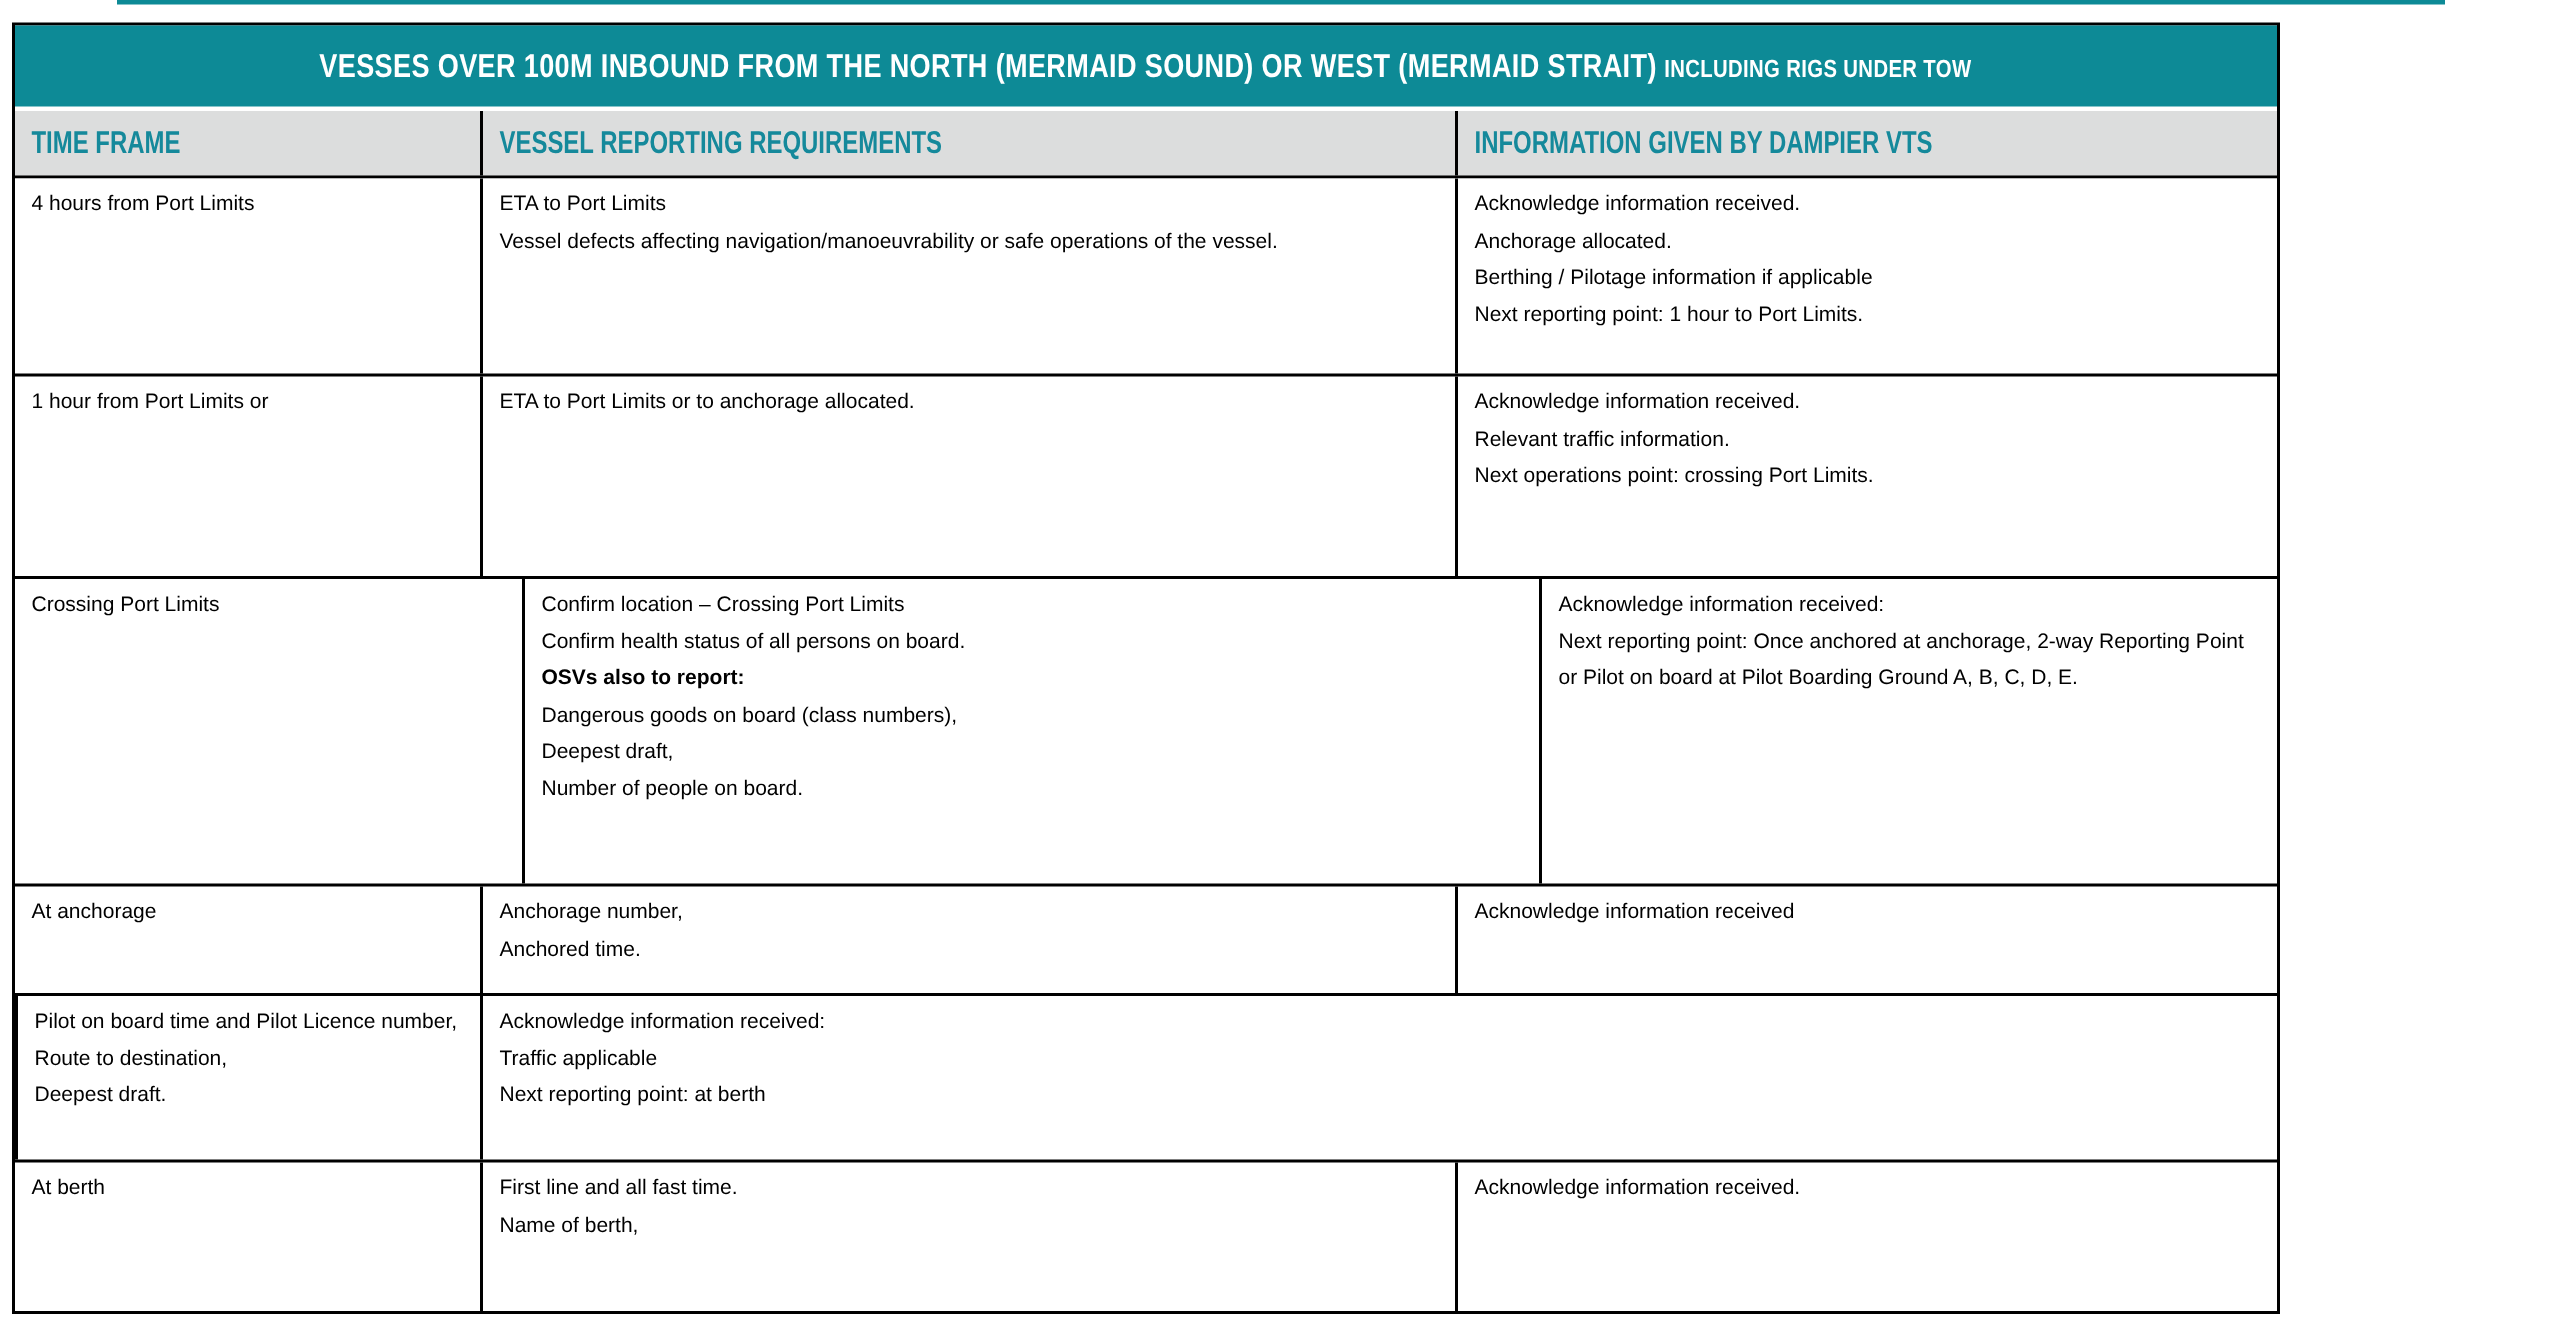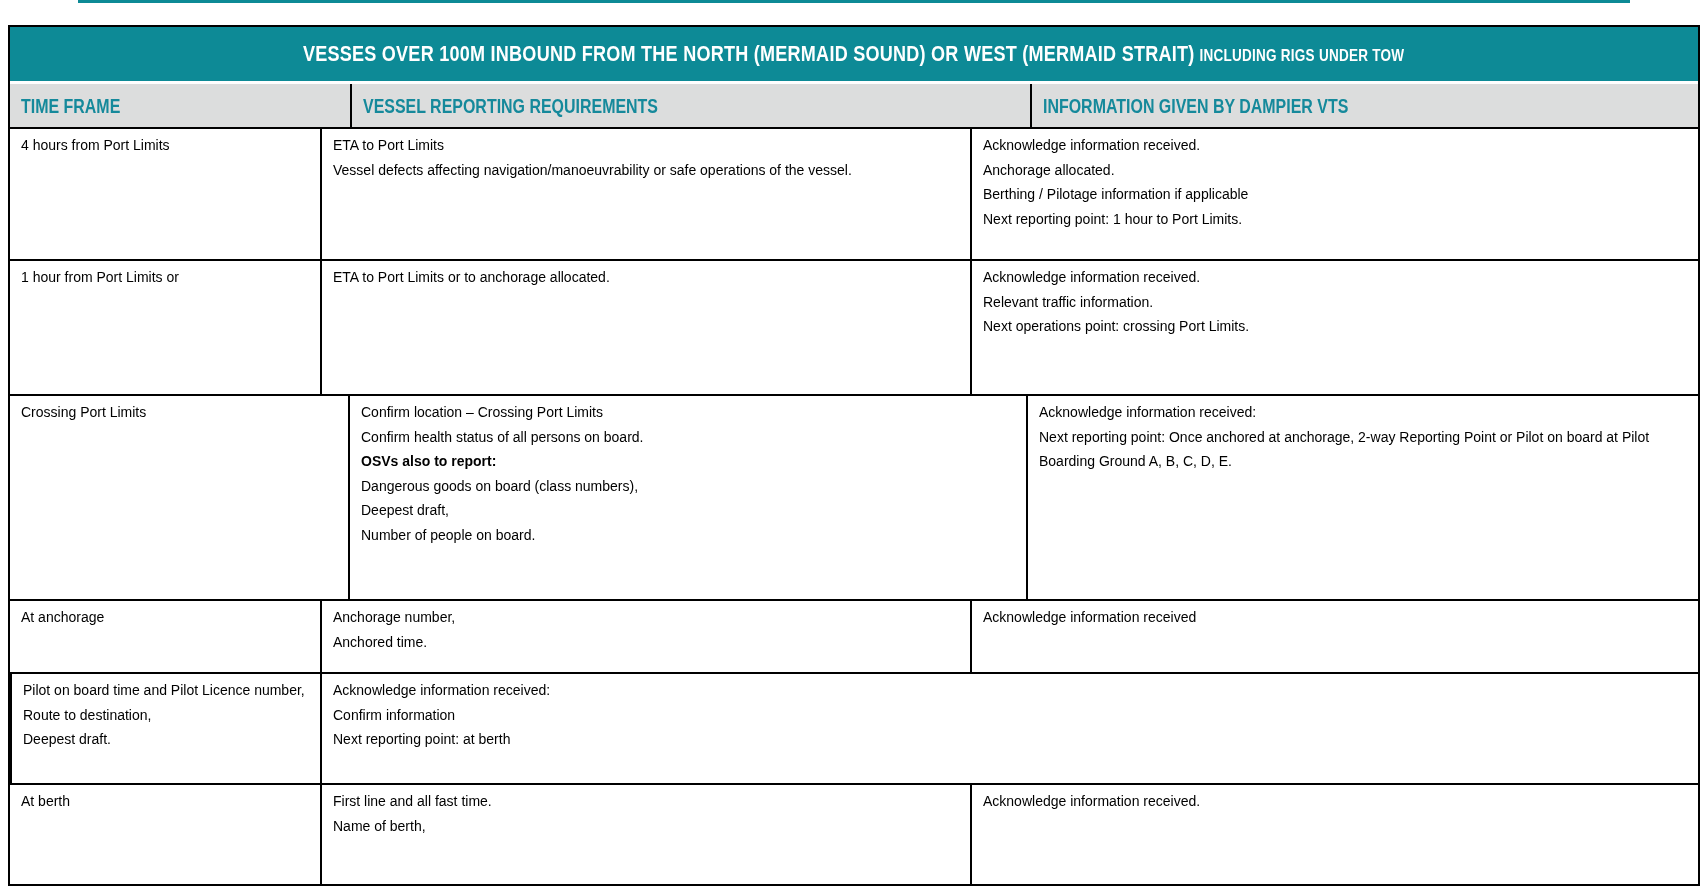--- a/index.html
+++ b/index.html
@@ -16,22 +16,22 @@
     position: absolute;
     left: 78px;
     top: 0;
     width: 1552px;
     height: 3px;
     background: #0d8a96;
   }
   .vts-table {
     position: absolute;
     left: 8px;
-    top: 25px;
-    width: 1692px;
+    top: 15px;
+    width: 1512px;
     border: 2px solid #000000;
     background: #ffffff;
   }
   .title-band {
     height: 57px;
     background: #0d8a96;
     border-bottom: 3px solid #ffffff;
     display: flex;
     align-items: center;
     justify-content: center;
@@ -46,21 +46,20 @@
   .title-main { font-size: 22px; letter-spacing: 0.3px; }
   .title-suffix { font-size: 16.5px; letter-spacing: 0.3px; margin-left: 6px; }
   .grid-row {
     display: grid;
     grid-template-columns: 310px 650px auto;
   }
   .head-row {
     height: 45px;
     background: #dcdddd;
     border-bottom: 2px solid #000000;
-    gap: 30px;
   }
   .head-cell {
     display: flex;
     align-items: center;
     padding-left: 11px;
     overflow: hidden;
   }
   .head-cell .hc-text {
     color: #15899b;
     font-weight: bold;
@@ -174,21 +173,21 @@
           </div>
         </div>
         <div class="grid-row body-row r4">
           <div class="cell col-mid">
             <div class="line">Pilot on board time and Pilot Licence number,</div>
             <div class="line">Route to destination,</div>
             <div class="line">Deepest draft.</div>
           </div>
           <div class="cell col-right">
             <div class="line">Acknowledge information received:</div>
-            <div class="line">Confirm information</div>
+            <div class="line">Traffic applicable</div>
             <div class="line">Next reporting point: at berth</div>
           </div>
         </div>
         <div class="grid-row body-row r5">
           <div class="cell col-left">
             <div class="line">At berth</div>
           </div>
           <div class="cell col-mid">
             <div class="line">First line and all fast time.</div>
             <div class="line">Name of berth,</div>

